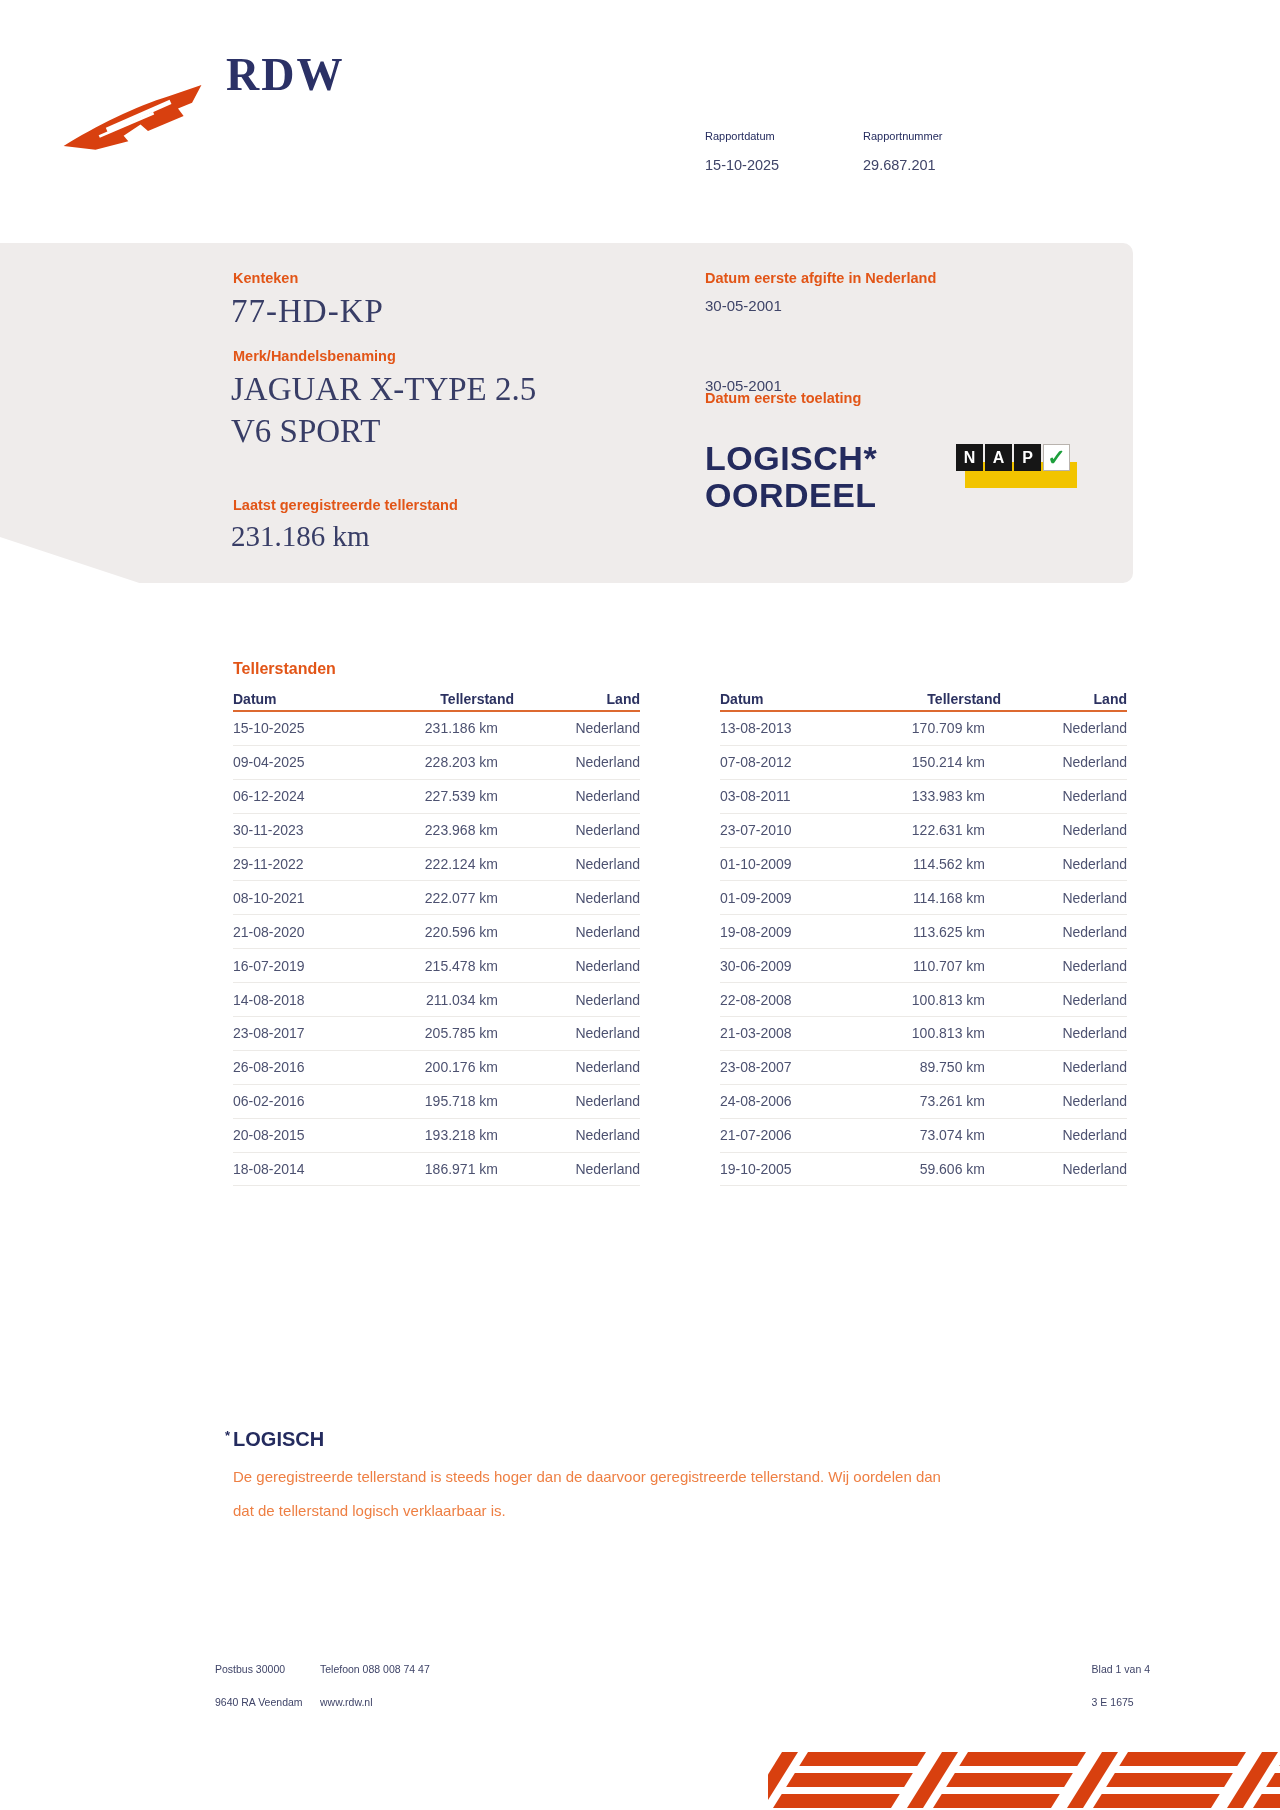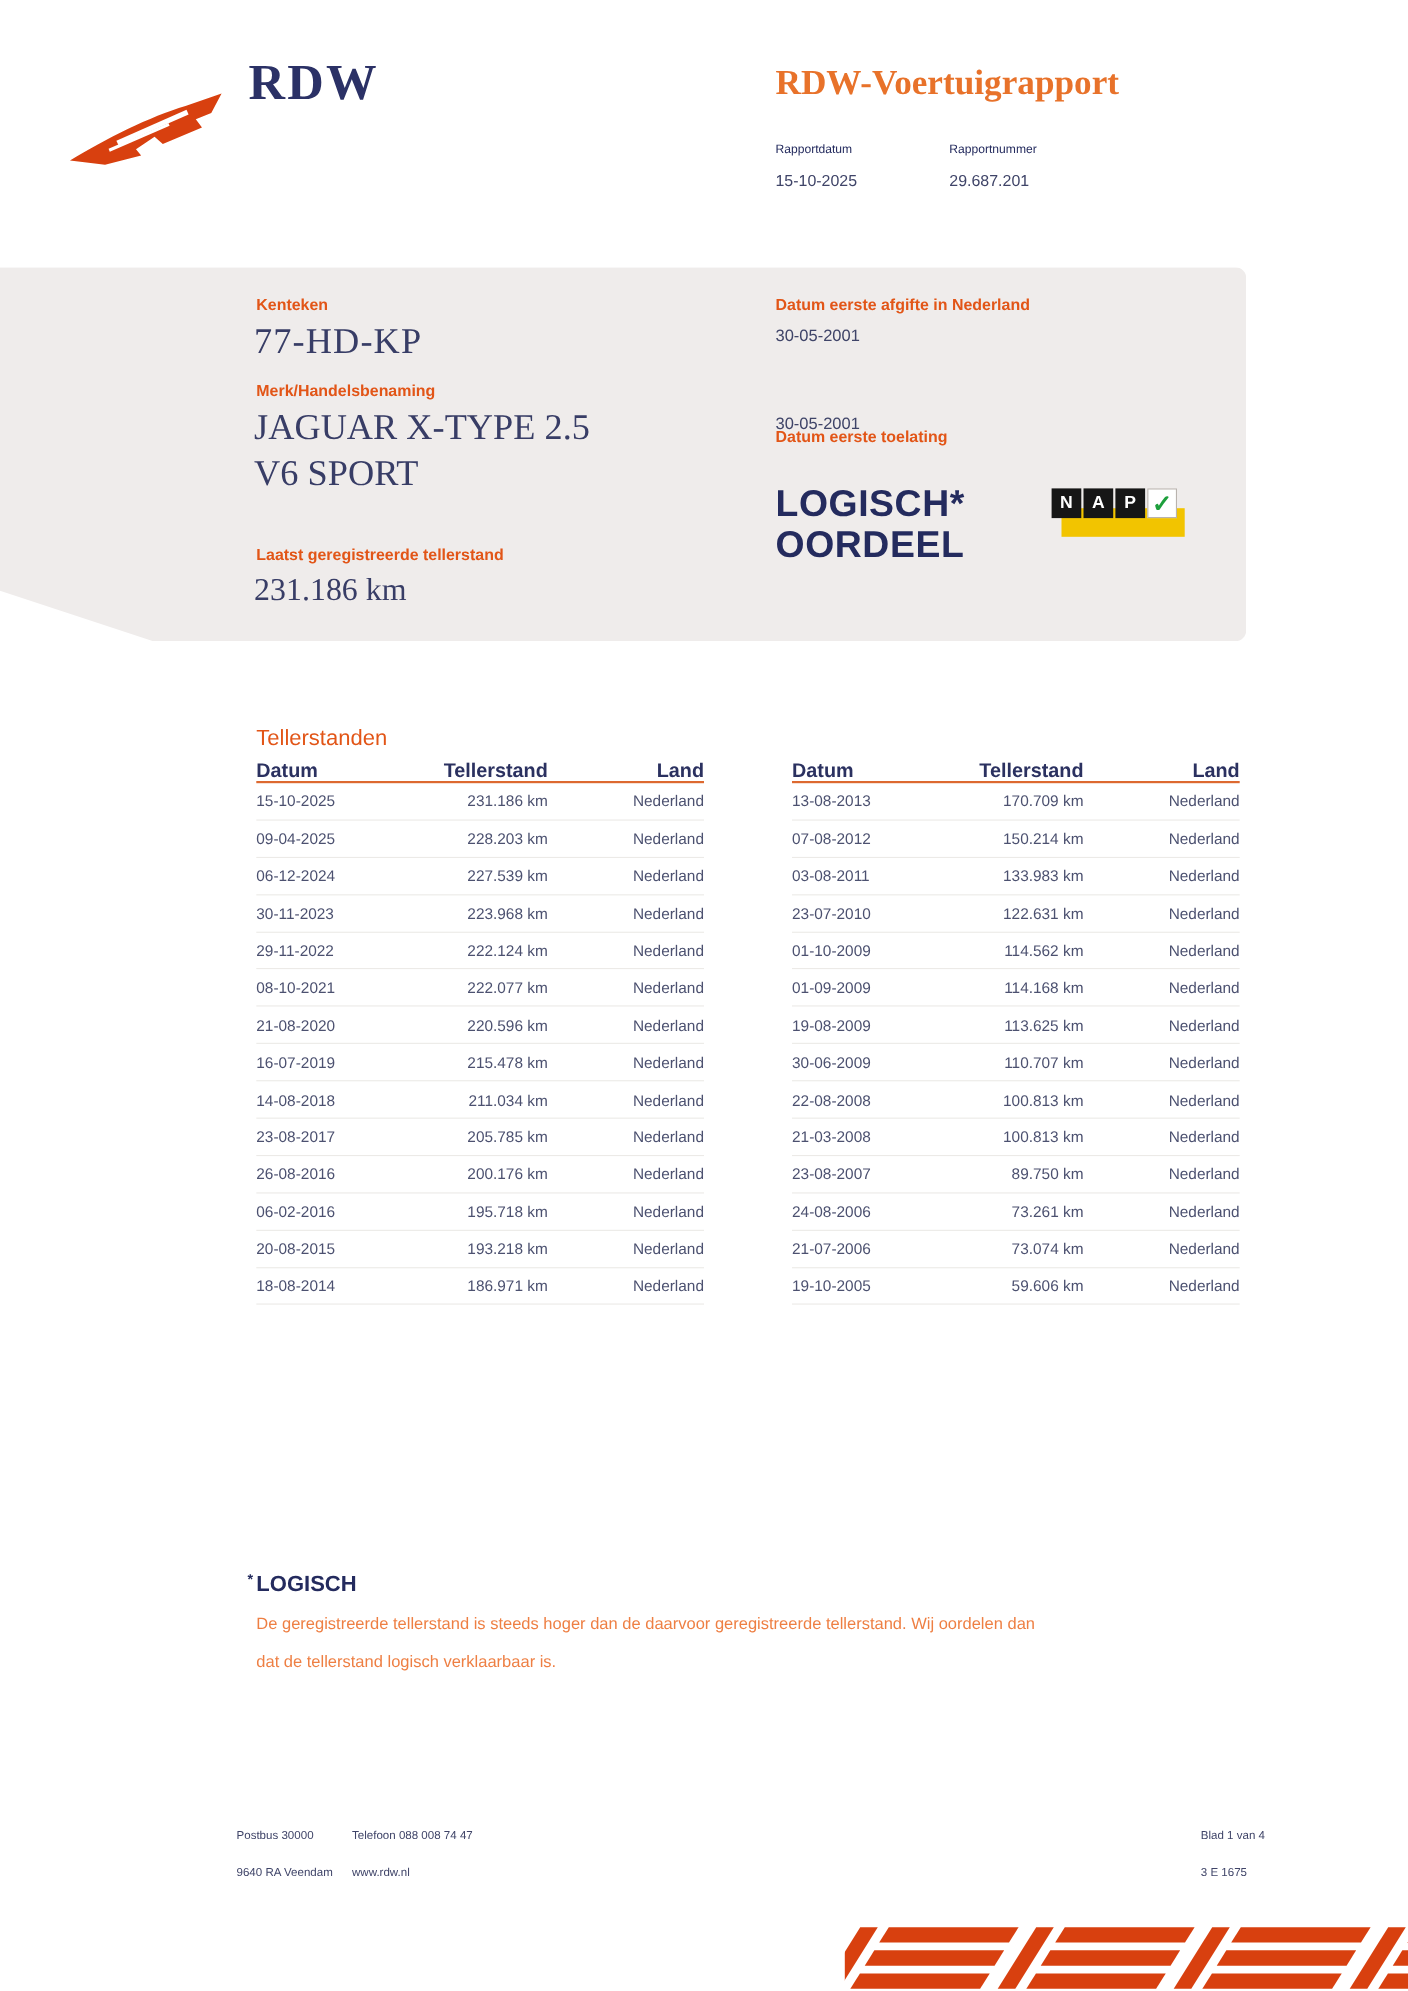--- a/index.html
+++ b/index.html
@@ -39,25 +39,25 @@
 
   
   .nap{left:956px;top:444px;width:126px;height:46px;}
   .nap .bar{position:absolute;left:9px;top:18px;width:112px;height:26px;background:var(--nap-yellow);}
   .nap .squares{position:absolute;left:0;top:0;display:flex;gap:2px;}
   .nap .sq{width:27px;height:27px;background:#161616;color:#ffffff;font-weight:bold;font-size:16px;
            display:flex;align-items:center;justify-content:center;}
   .nap .sq.check{background:#ffffff;border:1px solid #b9b3ae;color:var(--nap-green);font-size:22px;}
 
   
-  .section-title{left:233px;top:660px;font-size:20px;font-weight:normal;color:var(--orange-label);}
+  .section-title{left:233px;top:660px;font-size:16px;font-weight:bold;color:var(--orange-label);}
   .mtable{width:407px;top:690px;}
   .mtable.left{left:233px;} .mtable.right{left:720px;}
-  .t-head{display:flex;align-items:flex-start;height:22px;border-bottom:2px solid var(--orange-line);
-          padding-bottom:3px;font-size:18px;font-weight:bold;color:var(--table-head);}
+  .t-head{display:flex;align-items:center;height:22px;border-bottom:2px solid var(--orange-line);
+          padding-bottom:3px;font-size:14px;font-weight:bold;color:var(--table-head);gap:16px;}
   .t-row{display:flex;align-items:center;height:33.9px;border-bottom:1px solid var(--row-line);
          font-size:14px;color:var(--table-text);}
   .c-date{width:132px;text-align:left;}
   .c-km{width:133px;text-align:right;}
   .c-land{flex:1;text-align:right;}
 
   
   .note-title{left:225px;top:1428px;font-size:20px;font-weight:bold;color:var(--navy-dark);}
   .note-title .star{font-size:13px;vertical-align:6px;margin-right:3px;}
   .note-text{left:233px;top:1460px;width:940px;font-size:15px;line-height:33.5px;color:var(--orange-note);}
@@ -75,21 +75,20 @@
 <body>
 
 <div class="page">
 
   <svg class="abs wing-top" width="150" height="78" viewBox="0 0 160 80">
     <path fill="var(--orange-logo)" d="M6 73 C40 52 84 30 118 20 L153 8 L143 27 L128 33 L134 41 L96 57 L88 50 L70 62 L75 68 L40 77 Z"></path>
     <line x1="52" y1="56" x2="120" y2="26" stroke="#ffffff" stroke-width="5"></line>
     <line x1="44" y1="63" x2="102" y2="38" stroke="#ffffff" stroke-width="3"></line>
   </svg>
   <div class="abs rdw-word">RDW</div>
-  <div class="abs report-title">RDW-Voertuigrapport</div>
 
   <div class="abs meta-label" style="left:705px;top:130px;">Rapportdatum</div>
   <div class="abs meta-value" style="left:705px;top:157px;">15-10-2025</div>
   <div class="abs meta-label" style="left:863px;top:130px;">Rapportnummer</div>
   <div class="abs meta-value" style="left:863px;top:157px;">29.687.201</div>
 
   <div class="abs gray-box"></div>
 
   <div class="abs f-label" style="left:233px;top:270px;">Kenteken</div>
   <div class="abs serif-val kenteken">77-HD-KP</div>

